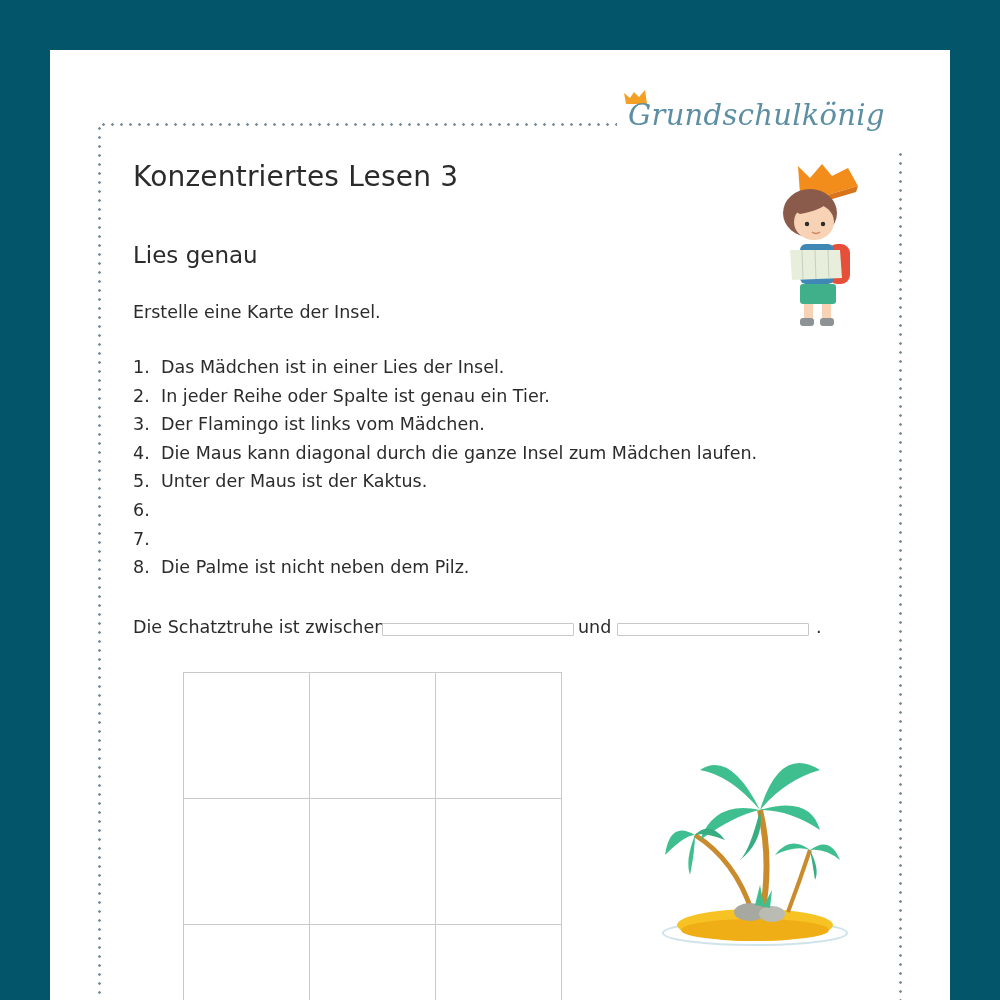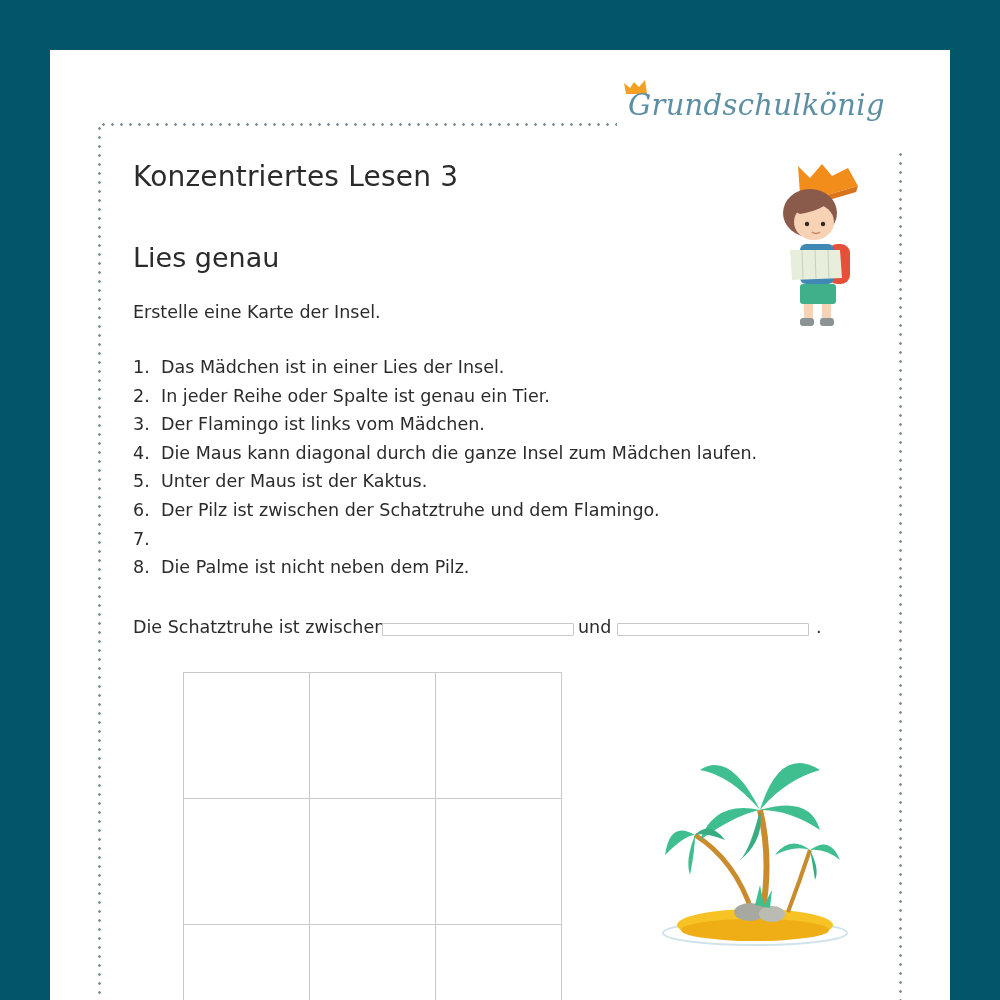--- a/index.html
+++ b/index.html
@@ -8,26 +8,26 @@
   .page { position: absolute; left: 50px; top: 50px; width: 900px; height: 960px; background: #ffffff; }
   .dot-top { position: absolute; left: 99px; top: 123px; width: 518px; height: 3px;
     background-image: radial-gradient(circle, #7a8f98 1.2px, transparent 1.5px);
     background-size: 9px 3px; background-repeat: repeat-x; }
   .dot-left { position: absolute; left: 98px; top: 124px; width: 3px; height: 880px;
     background-image: radial-gradient(circle, #7a8f98 1.2px, transparent 1.5px);
     background-size: 3px 9px; background-repeat: repeat-y; }
   .dot-right { position: absolute; left: 899px; top: 150px; width: 3px; height: 860px;
     background-image: radial-gradient(circle, #7a8f98 1.2px, transparent 1.5px);
     background-size: 3px 9px; background-repeat: repeat-y; }
-  .logo { position: absolute; left: 624px; top: 80px; width: 290px; height: 50px; text-align: center; }
+  .logo { position: absolute; left: 624px; top: 90px; width: 290px; height: 50px; text-align: center; }
   .logo-text { position: absolute; left: 4px; top: 8px; font-family: "DejaVu Serif", serif; font-style: italic;
     font-size: 29px; color: #5c8ea4; letter-spacing: 0.3px; white-space: nowrap; }
   .logo-crown { position: absolute; left: 0; top: 0; width: 26px; height: 16px; }
   .title { position: absolute; left: 133px; top: 160px; font-size: 28px; color: #2b2b2b; font-weight: normal; letter-spacing: 0.2px; white-space: nowrap; }
-  .subtitle { position: absolute; left: 133px; top: 242px; font-size: 27px; color: #2b2b2b; white-space: nowrap; }
+  .subtitle { position: absolute; left: 133px; top: 242px; font-size: 23px; color: #2b2b2b; white-space: nowrap; }
   .instruction { position: absolute; left: 133px; top: 302px; font-size: 17.5px; white-space: nowrap; }
   .clues { position: absolute; left: 133px; top: 357px; list-style: none; }
   .clue { height: 28.6px; font-size: 17.5px; white-space: nowrap; display: flex; }
   .clue-num { width: 28px; display: inline-block; }
   .answer { position: absolute; left: 133px; top: 617px; font-size: 17.5px; white-space: nowrap; }
   .answer-box { position: absolute; top: 623px; height: 13px; border: 1.2px solid #c8c8c8; background: #fff; border-radius: 1px; }
   .answer-box.a { left: 382px; width: 192px; }
   .answer-box.b { left: 617px; width: 192px; }
   .answer-und { position: absolute; left: 578px; top: 617px; font-size: 17.5px; }
   .answer-dot { position: absolute; left: 816px; top: 617px; font-size: 17.5px; }
@@ -74,21 +74,20 @@
   <li class="clue">
       <span class="clue-num">4.</span>
       <span>Die Maus kann diagonal durch die ganze Insel zum Mädchen laufen.</span>
     </li>
   <li class="clue">
       <span class="clue-num">5.</span>
       <span>Unter der Maus ist der Kaktus.</span>
     </li>
   <li class="clue">
       <span class="clue-num">6.</span>
-      <span>Der Pilz ist zwischen der Schatztruhe und dem Flamingo.</span>
     </li>
   <li class="clue">
       <span class="clue-num">7.</span>
     </li>
   <li class="clue">
       <span class="clue-num">8.</span>
       <span>Die Palme ist nicht neben dem Pilz.</span>
     </li>
 </ol>
 

